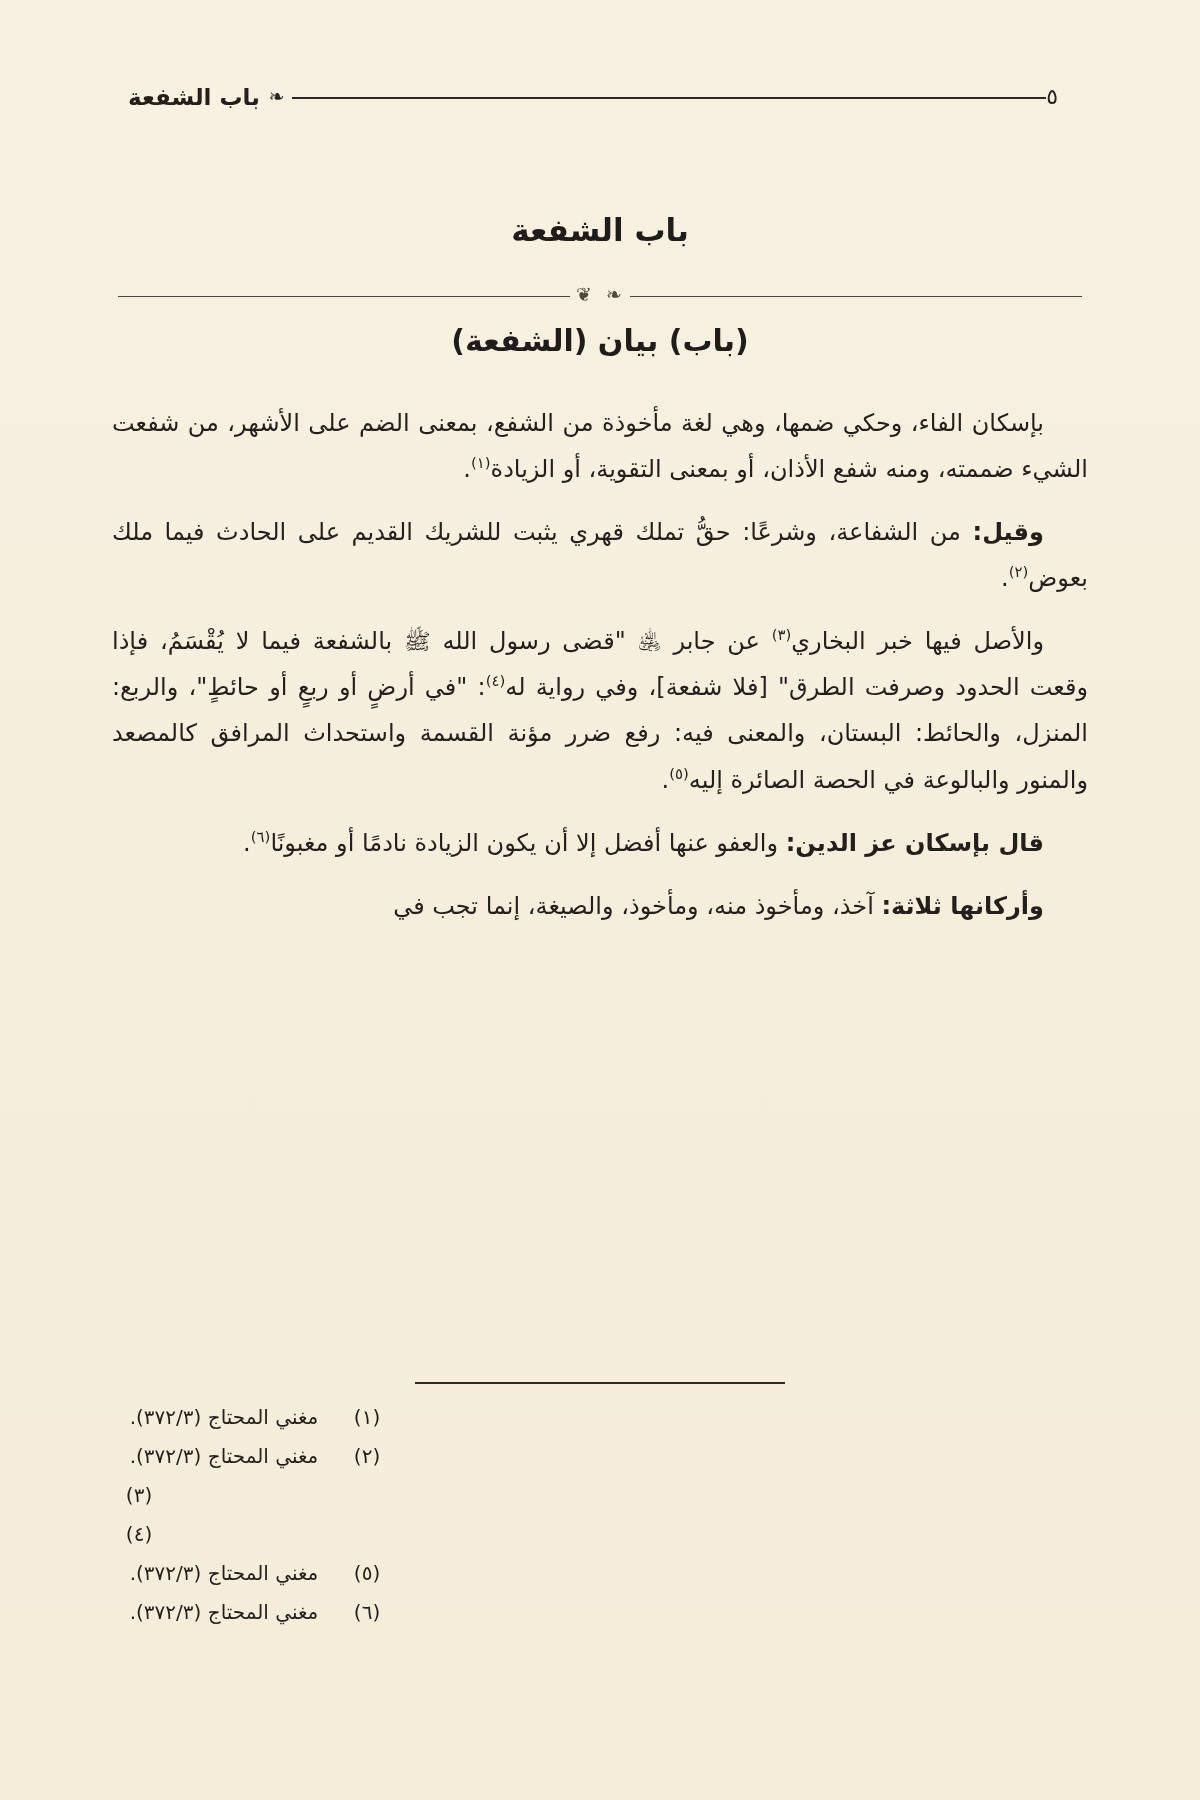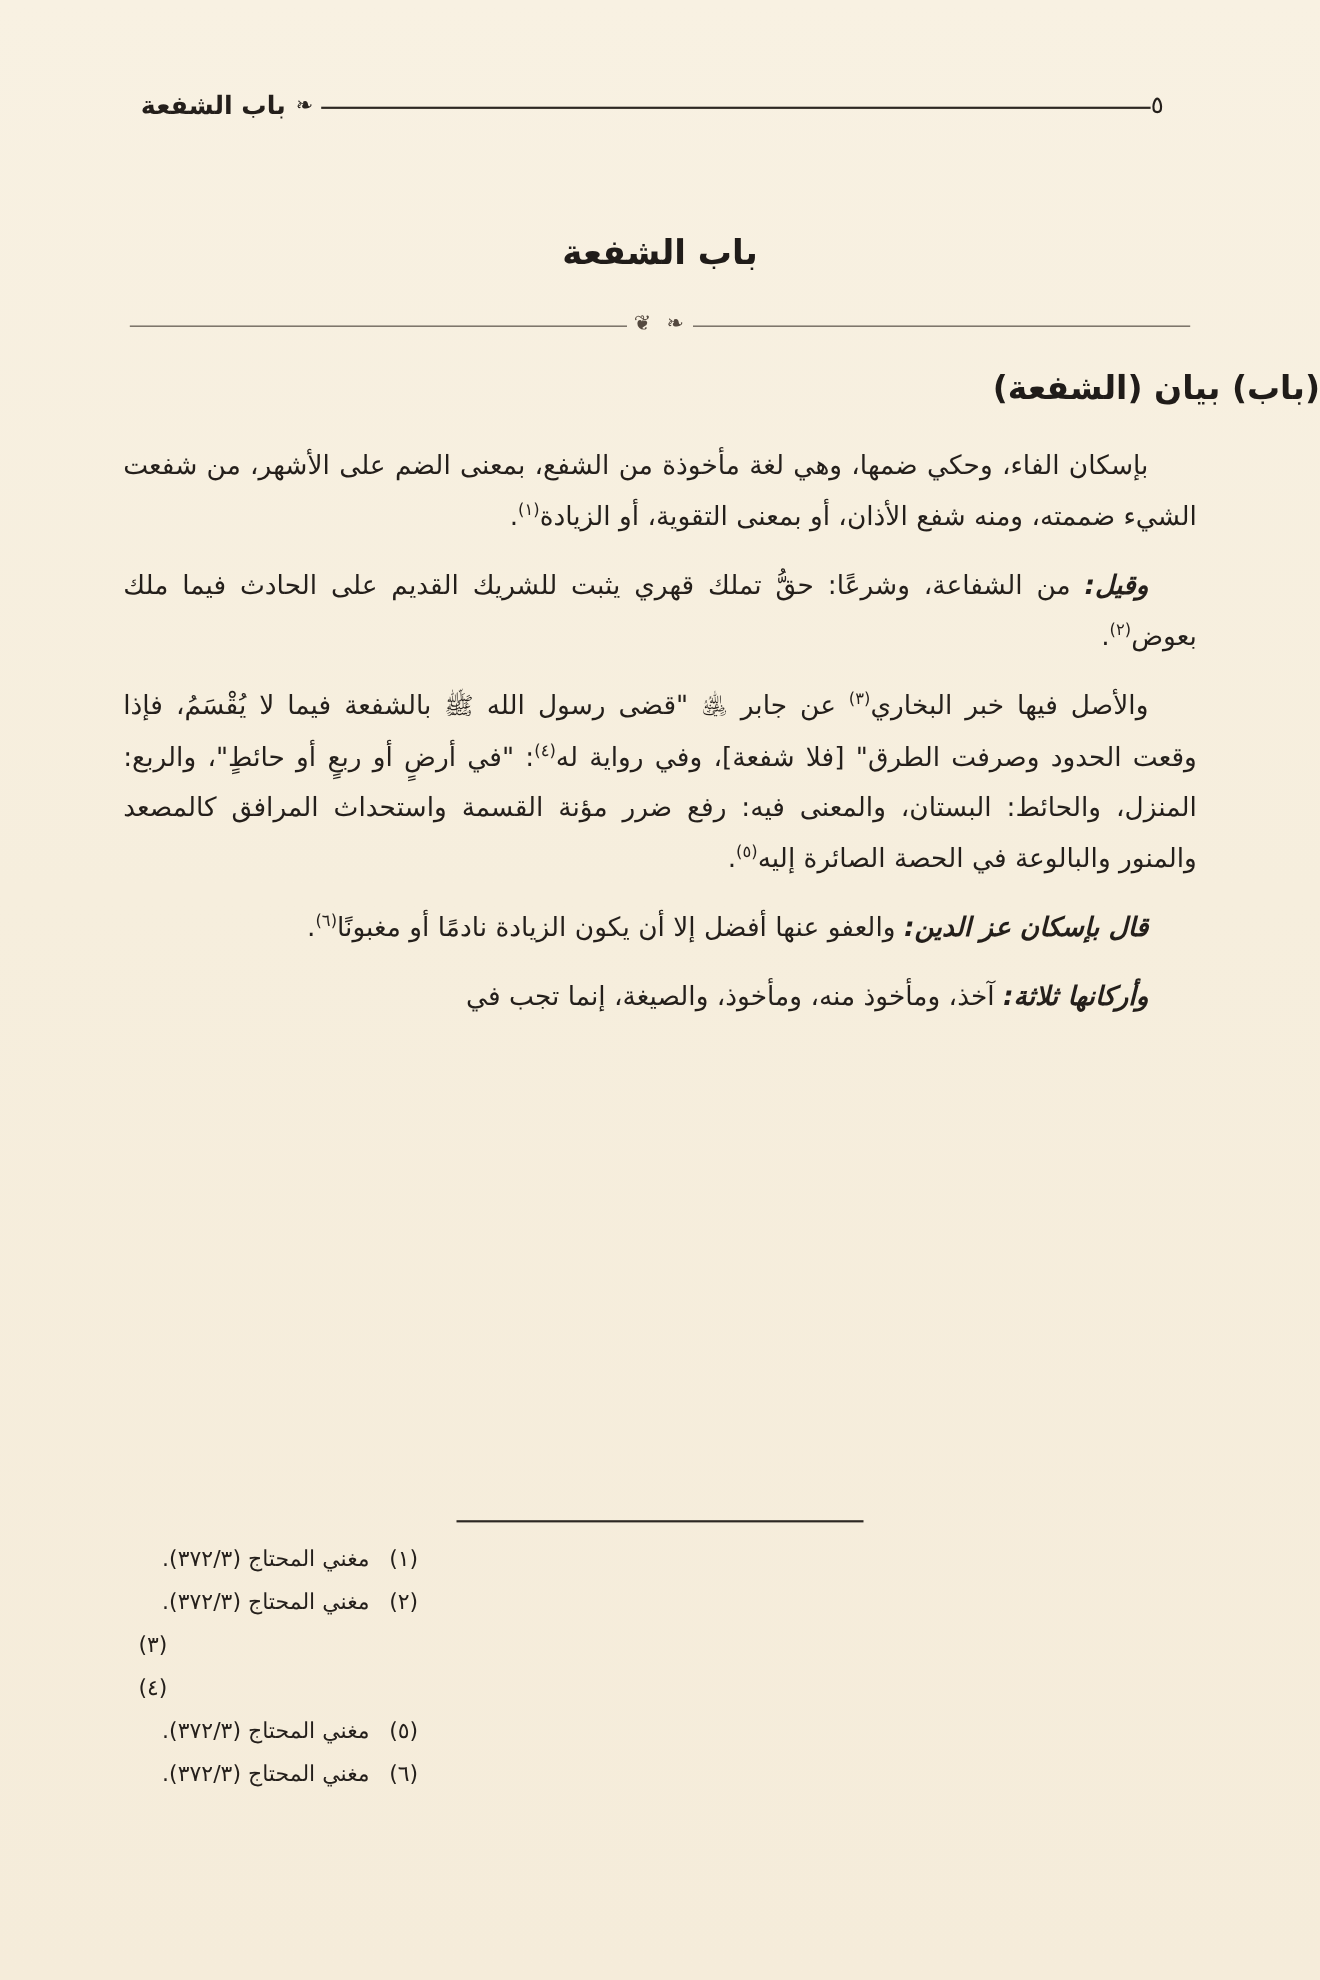--- a/index.html
+++ b/index.html
@@ -99,24 +99,24 @@
     color: #54493f;
     padding: 0 6px;
     line-height: 1;
     transform: translateY(-2px);
     letter-spacing: 2px;
   }
 
   
   .section-heading {
     position: absolute;
-    top: 336px;
+    top: 323px;
     left: 0;
     right: 0;
-    text-align: right;
+    text-align: center;
     font-size: 30px;
     font-weight: 700;
     color: #201c19;
   }
 
   
   .body {
     position: absolute;
     top: 400px;
     left: 112px;
@@ -124,21 +124,21 @@
     font-size: 24px;
     line-height: 1.92;
     text-align: justify;
     text-justify: inter-word;
     color: #241f1b;
   }
   .para {
     margin: 0 0 17px 0;
     text-indent: 44px;
   }
-  .b { font-weight: 700; font-style: italic; }
+  .b { font-weight: 700; }
   sup.fn {
     font-size: 0.62em;
     vertical-align: super;
     font-weight: 400;
     line-height: 0;
   }
   .honorific {
     font-size: 0.92em;
     letter-spacing: 0;
   }
@@ -172,21 +172,21 @@
     gap: 0;
     white-space: nowrap;
   }
   .fn-num {
     width: 54px;
     text-align: center;
     flex: 0 0 auto;
   }
   .fn-text {
     flex: 0 0 auto;
-    text-align: right;
+    text-align: center;
     padding-right: 4px;
     min-width: 224px;
   }
 </style>
 </head>
 <body>
 
 <div class="page">
 
   <div class="header">

